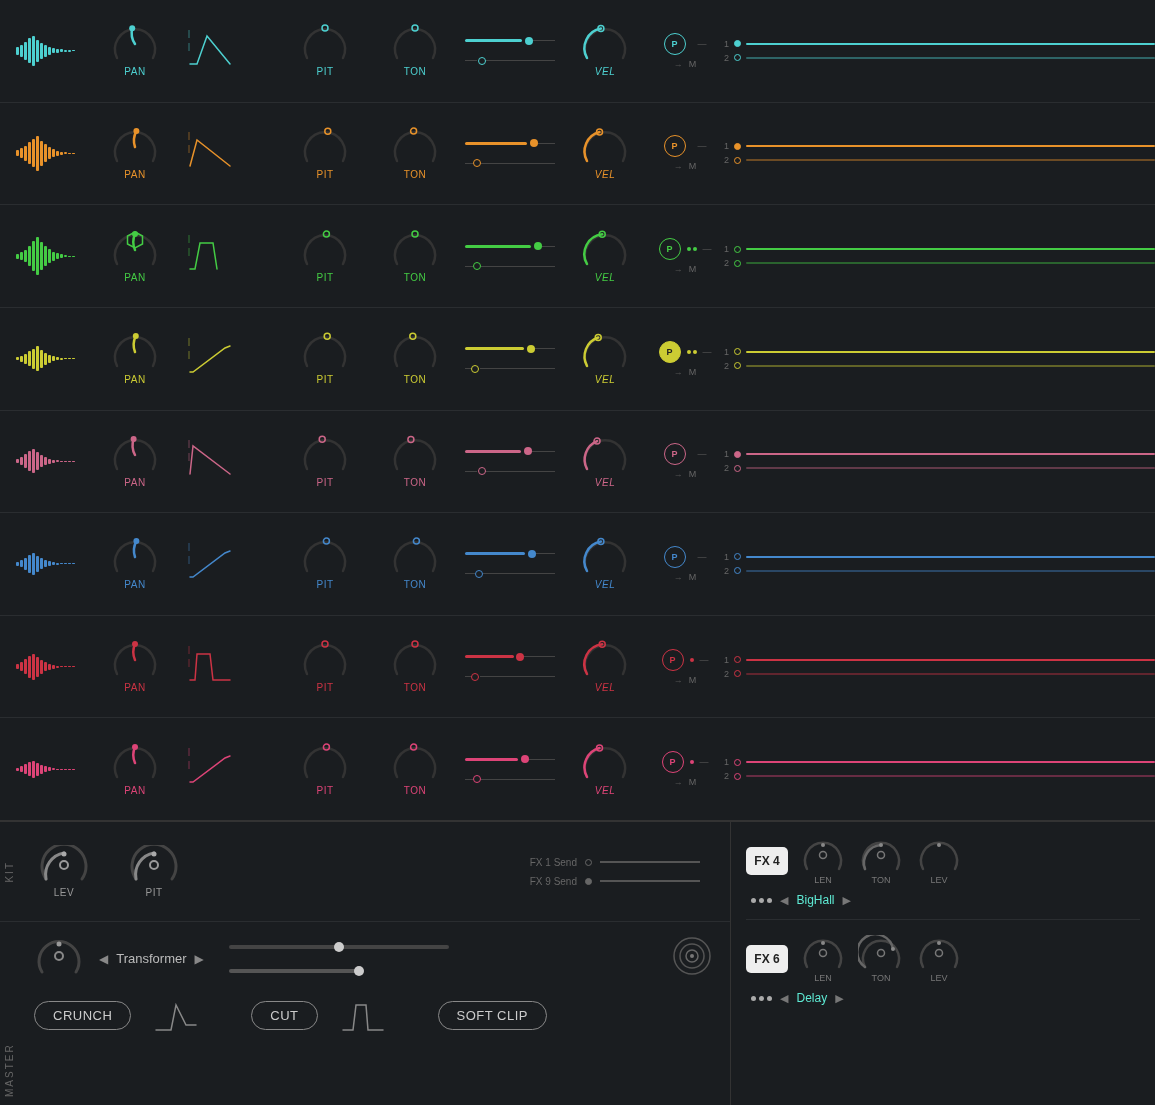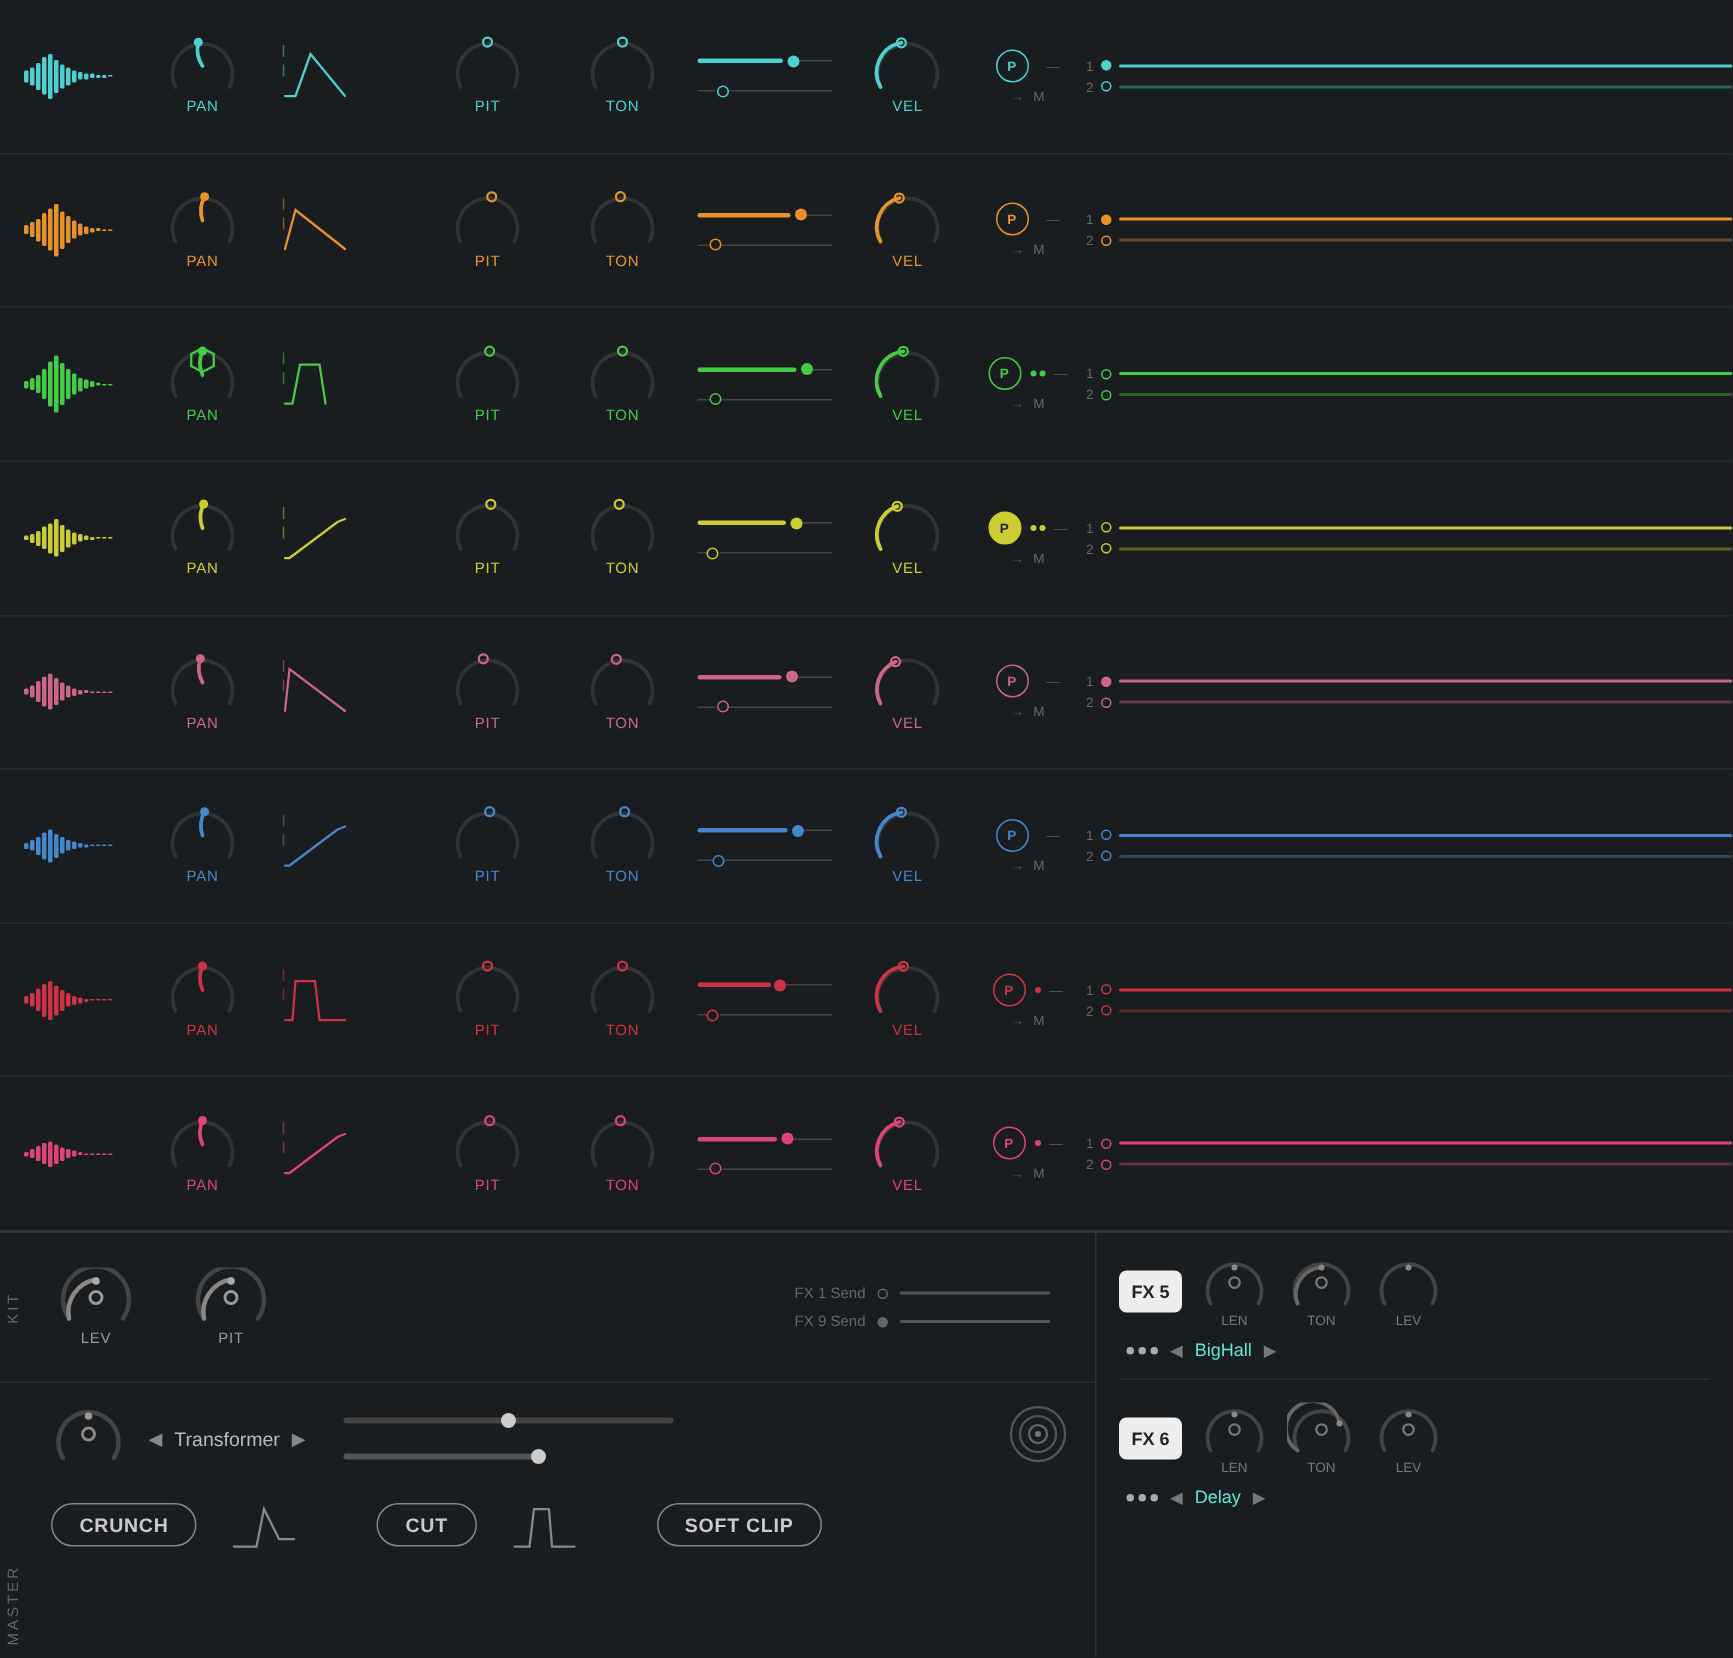--- a/index.html
+++ b/index.html
@@ -108,20 +108,21 @@
       justify-content: center;
     }
 
     
     .vel-cell {
       width: 90px;
       display: flex;
       flex-direction: column;
       align-items: center;
       justify-content: center;
+      font-style: italic;
     }
 
     
     .pm-cell {
       width: 70px;
       display: flex;
       flex-direction: column;
       align-items: center;
       justify-content: center;
       gap: 4px;
@@ -208,21 +209,21 @@
       cursor: pointer;
       font-size: 12px;
       color: #888;
     }
 
     .pill-button {
       border: 1.5px solid #888;
       border-radius: 20px;
       padding: 6px 18px;
       font-size: 13px;
-      font-weight: bold;
+      font-weight: normal;
       color: #ccc;
       background: transparent;
       cursor: pointer;
       letter-spacing: 0.5px;
     }
 
     
     .fx-right-panel {
       flex: 1;
       display: flex;
@@ -1195,21 +1196,21 @@
             <button class="pill-button">SOFT CLIP</button>
           </div>
         </div>
       </div>
     </div>
 
     <div class="fx-right-panel">
 
       <div style="display:flex; flex-direction:column; gap:8px; border-bottom:1px solid #2a2d30; padding-bottom:12px;">
         <div style="display:flex; align-items:center; gap:10px;">
-          <div class="fx-badge">FX 5</div>
+          <div class="fx-badge">FX 4</div>
           <div class="fx-knob-group">
 
             <div class="fx-knob-mini">
               <svg width="46" height="38" viewBox="0 0 46 38">
                 <path d="M7 32 A18 18 0 1 1 39 32" fill="none" stroke="#444" stroke-width="2.5" stroke-linecap="round"></path>
                 <circle cx="23" cy="18" r="3.5" fill="none" stroke="#777" stroke-width="1.5"></circle>
                 <circle cx="23" cy="8" r="2" fill="#888"></circle>
               </svg>
               <span style="font-size:9px;color:#777;">LEN</span>
             </div>

